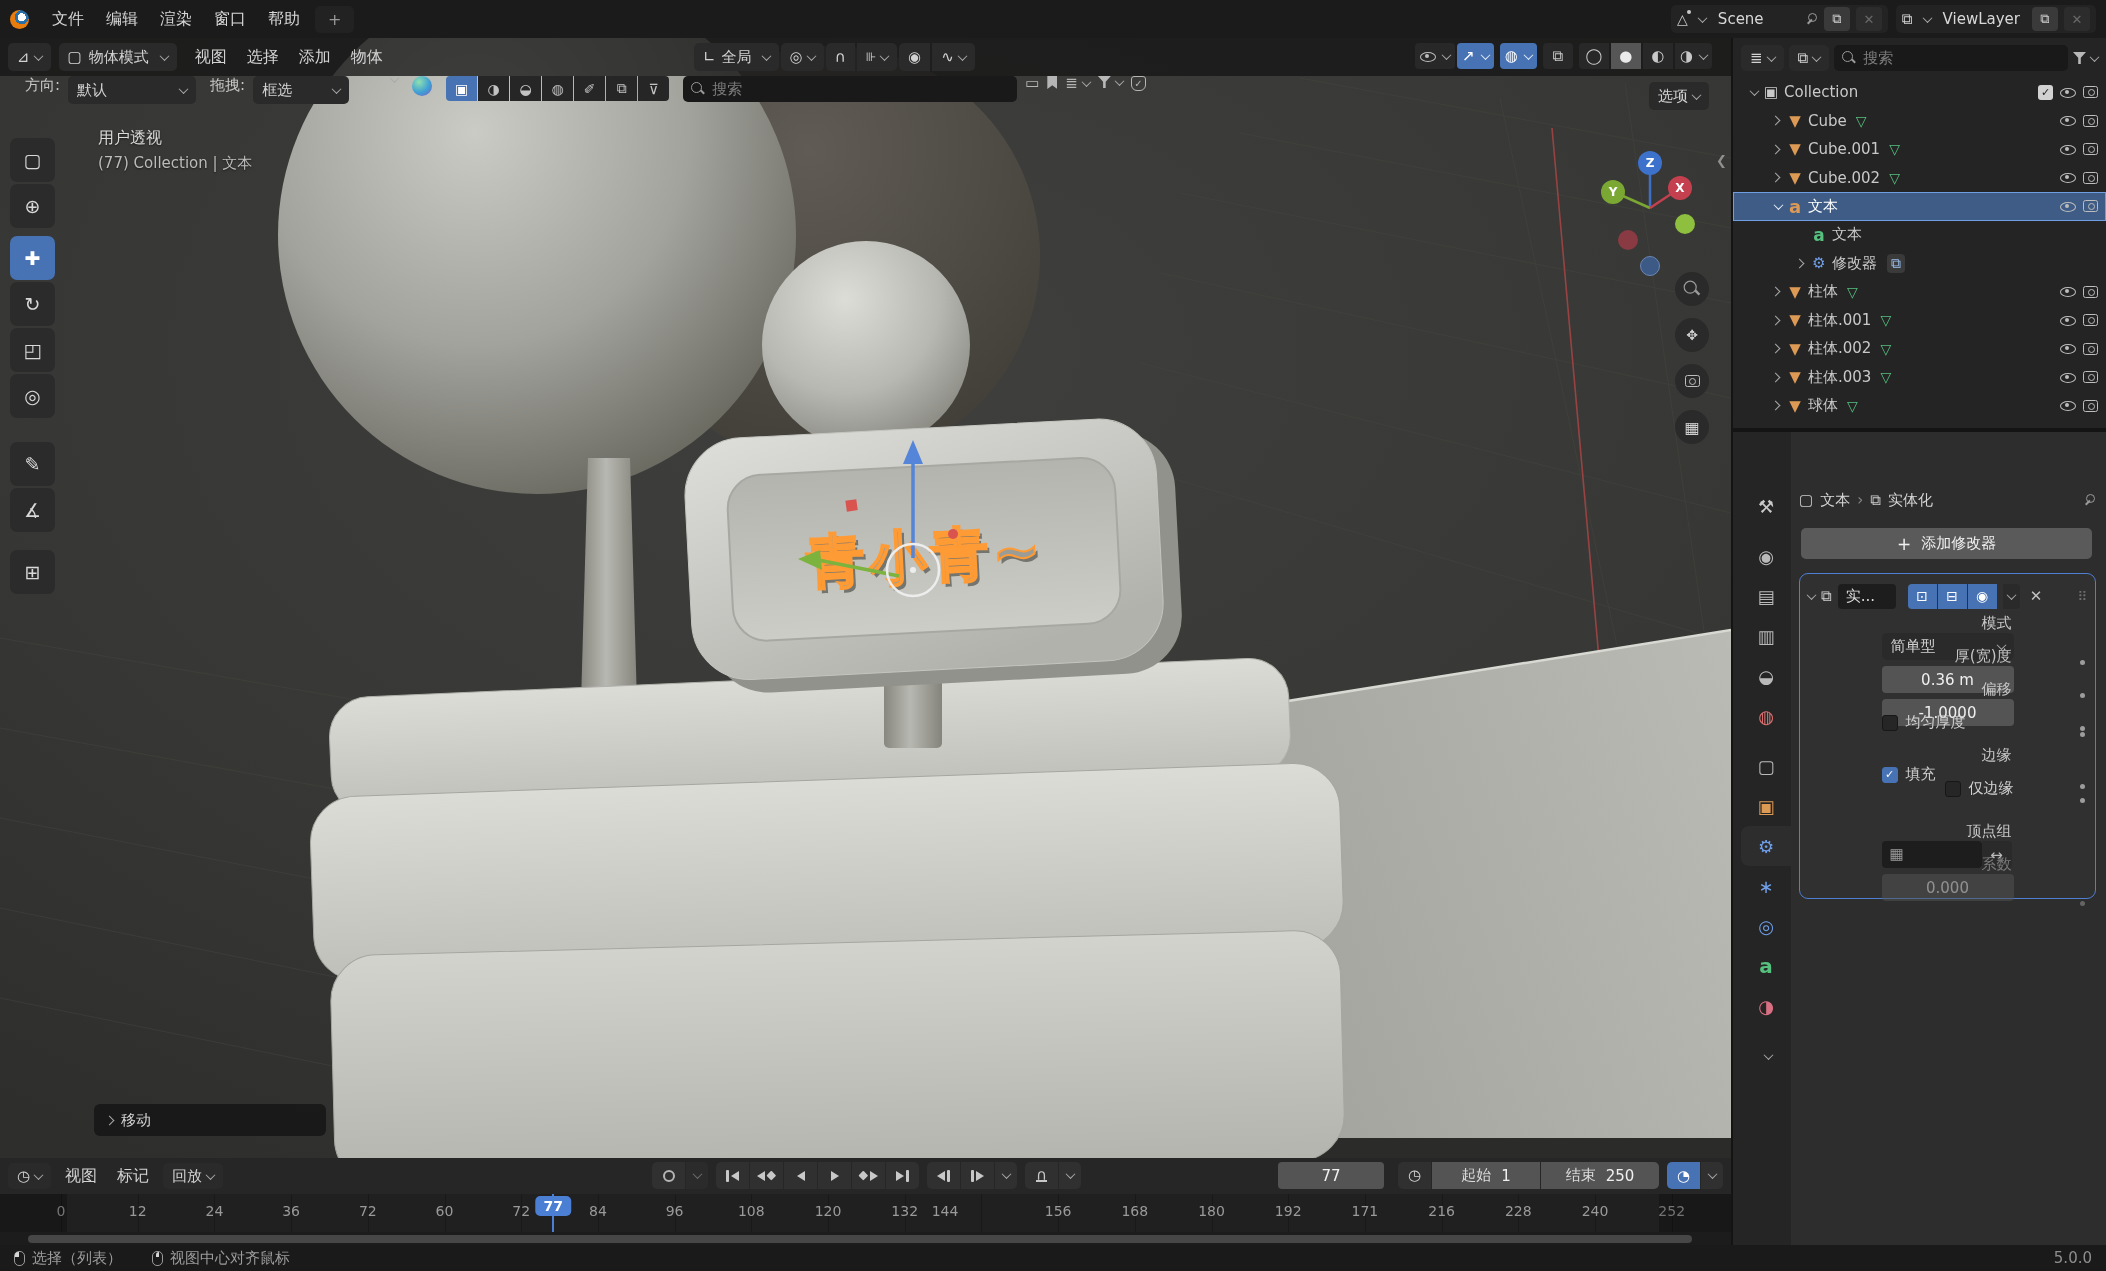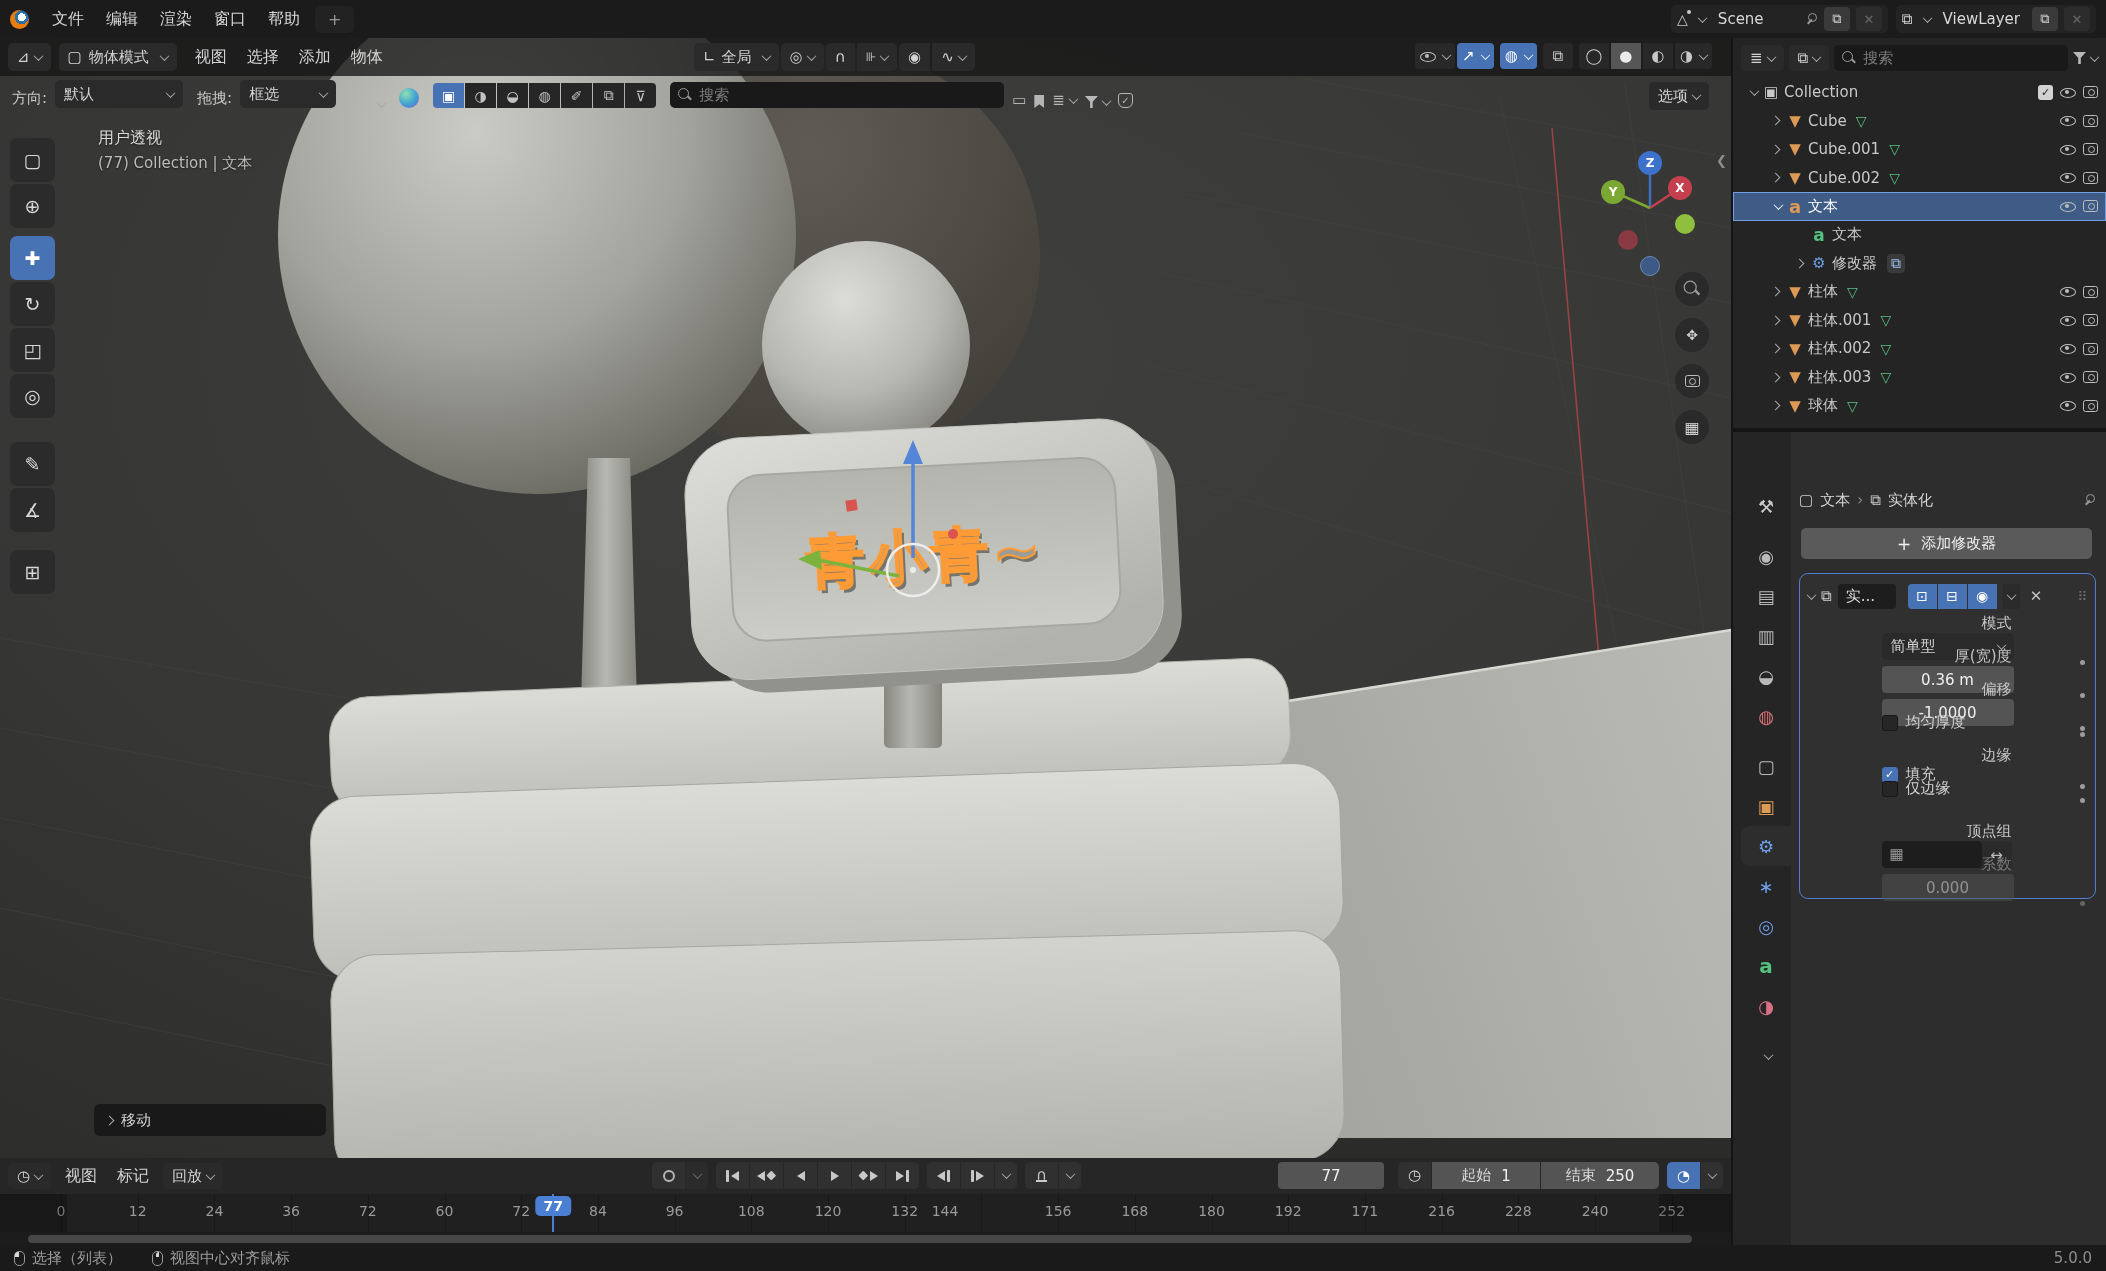--- a/index.html
+++ b/index.html
@@ -52,21 +52,21 @@
   .timeline { position:absolute; left:0; top:1158px; width:1731px; height:87px; background:#262626; }
   .statusbar { position:absolute; left:0; top:1245px; width:2106px; height:26px; background:#1a1a1a; display:flex; align-items:center; padding:0 14px; gap:30px; color:#9c9c9c;}
 
   
   .vhdr1 { position:absolute; left:0; top:0; width:100%; height:38px; background:rgba(22,22,22,.78); display:flex; align-items:center; padding:0 8px; gap:8px; z-index:5;}
   .vmenu { color:#d2d2d2; font-size:16px; padding:0 10px;}
   .hgrp { position:absolute; display:flex; align-items:center; gap:2px; }
   .tglbtn { height:26px; min-width:30px; padding:0 5px; background:#282828; border-radius:4px; display:flex; align-items:center; justify-content:center; color:#c8c8c8; gap:2px;}
   .tglbtn.on { background:#4772b3; color:#fff;}
   .tglbtn.on .cv{ border-color:#dfe9f7;}
-  .vhdr2 { position:absolute; left:0; top:38px; width:100%; height:32px; display:flex; align-items:flex-end; padding:0 12px; gap:8px; z-index:5;}
+  .vhdr2 { position:absolute; left:0; top:38px; width:100%; height:32px; display:flex; align-items:flex-start; padding:0 25px; gap:8px; z-index:5;}
   .lbl { color:#c6c6c6; font-size:15px; }
   .matball { width:20px; height:20px; border-radius:50%; background:radial-gradient(circle at 35% 30%, #8fe0b0, #3fa0d4 55%, #7a58c4); flex:none;}
   .ftoggle { width:31px; height:25px; background:#262626; display:flex; align-items:center; justify-content:center; color:#c3c3c3; font-size:14px;}
   .ftoggle.on { background:#4772b3; color:#fff;}
   .ftoggle:first-child { border-radius:4px 0 0 4px;}
   .ftoggle:last-child { border-radius:0 4px 4px 0;}
   .srch { background:#191919; border-radius:5px; height:26px; display:flex; align-items:center; padding:0 8px; gap:7px; color:#7d7d7d;}
   .bookmark { width:10px; height:13px; background:#b5b5b5; clip-path:polygon(0 0,100% 0,100% 100%,50% 72%,0 100%); }
   .shield { position:relative; width:15px; height:15px; border:1.5px solid #b5b5b5; border-radius:3px 3px 6px 6px; font-size:10px; color:#b5b5b5; display:flex; align-items:center; justify-content:center;}
 
@@ -738,21 +738,21 @@
         <div class="prow">
           <span class="plabel">边缘</span>
           <span class="pctl" style="align-items:center;">
               <span class="chk on">✓</span>
               <span class="sublbl">填充</span>
             </span>
           <span class="dot pdot"></span>
         </div>
         <div class="prow">
           <span class="plabel"></span>
-          <span class="pctl" style="align-items:center;">
+          <span class="pctl" style="align-items:center;justify-content:flex-end;">
               <span class="chk"></span>
               <span class="sublbl">仅边缘</span>
             </span>
           <span class="dot pdot"></span>
         </div>
         <div class="prow" style="margin-top:12px;">
           <span class="plabel">顶点组</span>
           <span class="pctl">
               <span class="dfld" style="width:100px;">
                 <span class="ticon" style="color:#9a9a9a;">▦</span>

